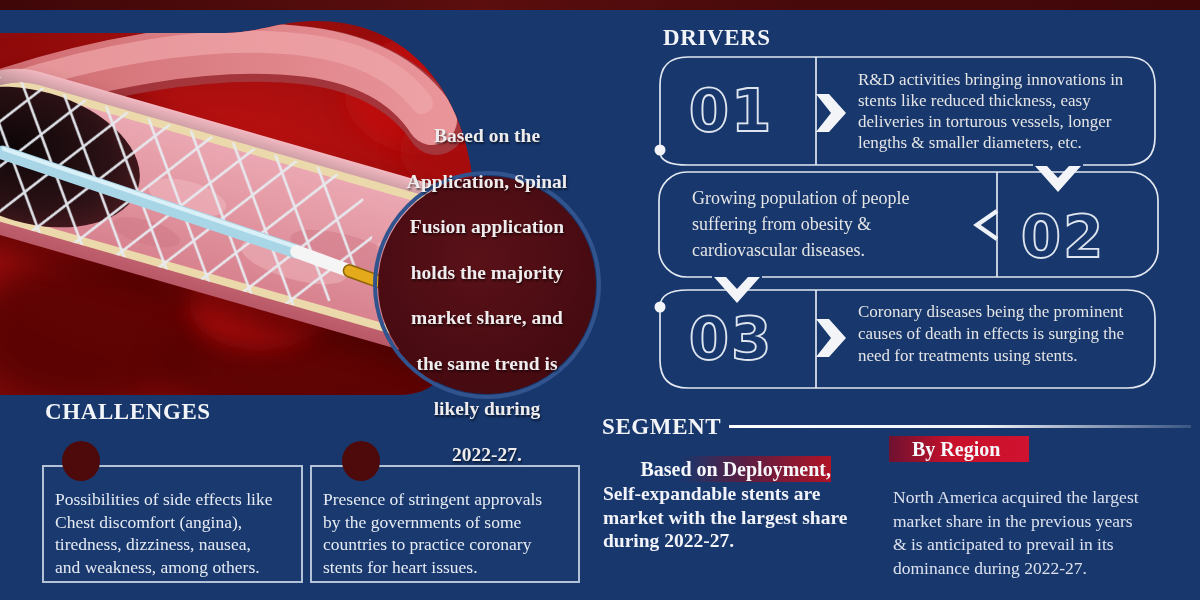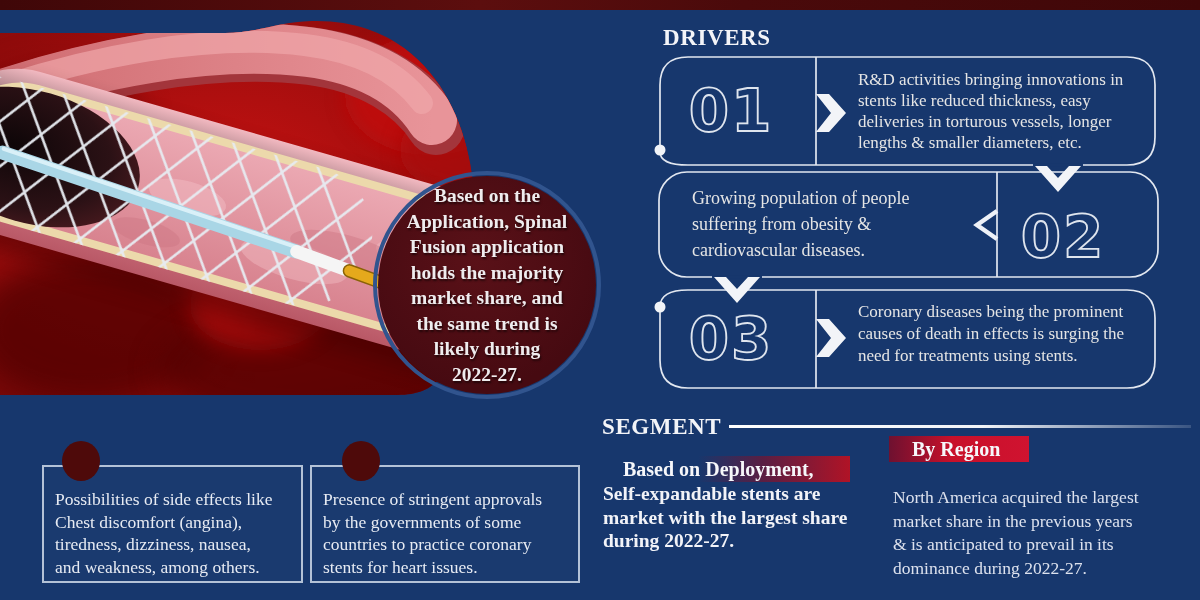--- a/index.html
+++ b/index.html
@@ -16,42 +16,42 @@
 
   
   .dline{color:#e5e5e5;font-size:17px;line-height:21px;white-space:nowrap;}
   .d2line{font-size:18px;line-height:26px;}
   .d3line{line-height:22px;}
 
   
   #seg-rule{left:729px;top:425px;width:462px;height:2.5px;
             background:linear-gradient(90deg,#ffffff,#f2f4f8 55%,rgba(255,255,255,.15));}
   .seg-hl{height:26px;display:flex;align-items:center;}
-  #seg-dep-hl{left:620px;top:456px;width:227px;padding-left:3px;
-      background:linear-gradient(90deg,rgba(70,10,30,0) 0%,rgba(70,10,30,0) 34%,rgba(125,17,44,.65) 62%,#b01326 100%);}
+  #seg-dep-hl{left:601px;top:456px;width:227px;padding-left:3px;
+      background:linear-gradient(90deg,rgba(70,10,30,0) 0%,rgba(70,10,30,0) 34%,rgba(125,17,44,.65) 62%,#b01326 100%);justify-content:flex-end;}
   #seg-reg-hl{left:889px;top:436px;width:117px;padding-left:23px;
       background:linear-gradient(90deg,#6e1130 0%,#c8102a 45%,#d01330 100%);}
   .seg-hl span{color:#f6f7fa;font-weight:bold;font-size:20px;white-space:nowrap;}
   .segline-b{color:#f2f3f8;font-weight:bold;font-size:19.5px;line-height:23.5px;white-space:nowrap;}
   .segline-r{color:#dde2ee;font-size:17.5px;line-height:23.5px;white-space:nowrap;}
 
   
   .chbox{border:2px solid rgba(208,218,234,.85);background:rgba(255,255,255,.015);}
   .chdot{width:38px;height:40px;border-radius:50%;background:#4e0a0a;}
   .chline{color:#e7ebf3;font-size:17.5px;line-height:22.5px;white-space:nowrap;}
 
   
   #callout-ring{left:373px;top:171px;width:228px;height:228px;border-radius:50%;
                 border:4px solid #31548e;box-sizing:border-box;}
   #callout-disc{left:378px;top:176px;width:218px;height:218px;border-radius:50%;
                 background:radial-gradient(circle at 45% 38%,#5a1118,#460a11 72%);}
   #callout-text{left:378px;top:176px;width:218px;height:218px;display:flex;flex-direction:column;
                 justify-content:center;align-items:center;}
   .coline{color:#efecee;font-weight:bold;font-size:19.5px;line-height:25.5px;white-space:nowrap;
-          text-shadow:1px 2px 2px rgba(0,0,0,.55);}
+          text-shadow:1px 2px 2px rgba(0,0,0,.55);margin-top:20px;}
 </style>
 </head>
 <body>
 
 <div id="stage">
 
   <svg class="abs" style="left:0;top:0" width="640" height="400" viewBox="0 0 640 400">
     <defs>
       <clipPath id="blob">
         <path d="M0,33 L225,33 C258,33 276,22 312,21 C352,20 382,32 404,48
@@ -200,20 +200,21 @@
     <div class="dline d2line">Growing population of people</div>
     <div class="dline d2line">suffering from obesity &amp;</div>
     <div class="dline d2line">cardiovascular diseases.</div>
   </div>
   <div class="abs" style="left:858px;top:301px">
     <div class="dline d3line">Coronary diseases being the prominent</div>
     <div class="dline d3line">causes of death in effects is surging the</div>
     <div class="dline d3line">need for treatments using stents.</div>
   </div>
 
+  <div class="abs heading" style="left:45px;top:399px">CHALLENGES</div>
 
   <div class="abs chbox" style="left:42px;top:465px;width:257px;height:114px"></div>
   <div class="abs chbox" style="left:310px;top:465px;width:266px;height:114px"></div>
   <div class="abs chdot" style="left:62px;top:441px"></div>
   <div class="abs chdot" style="left:342px;top:441px"></div>
 
   <div class="abs" style="left:55px;top:488px">
     <div class="chline">Possibilities of side effects like</div>
     <div class="chline">Chest discomfort (angina),</div>
     <div class="chline">tiredness, dizziness, nausea,</div>

